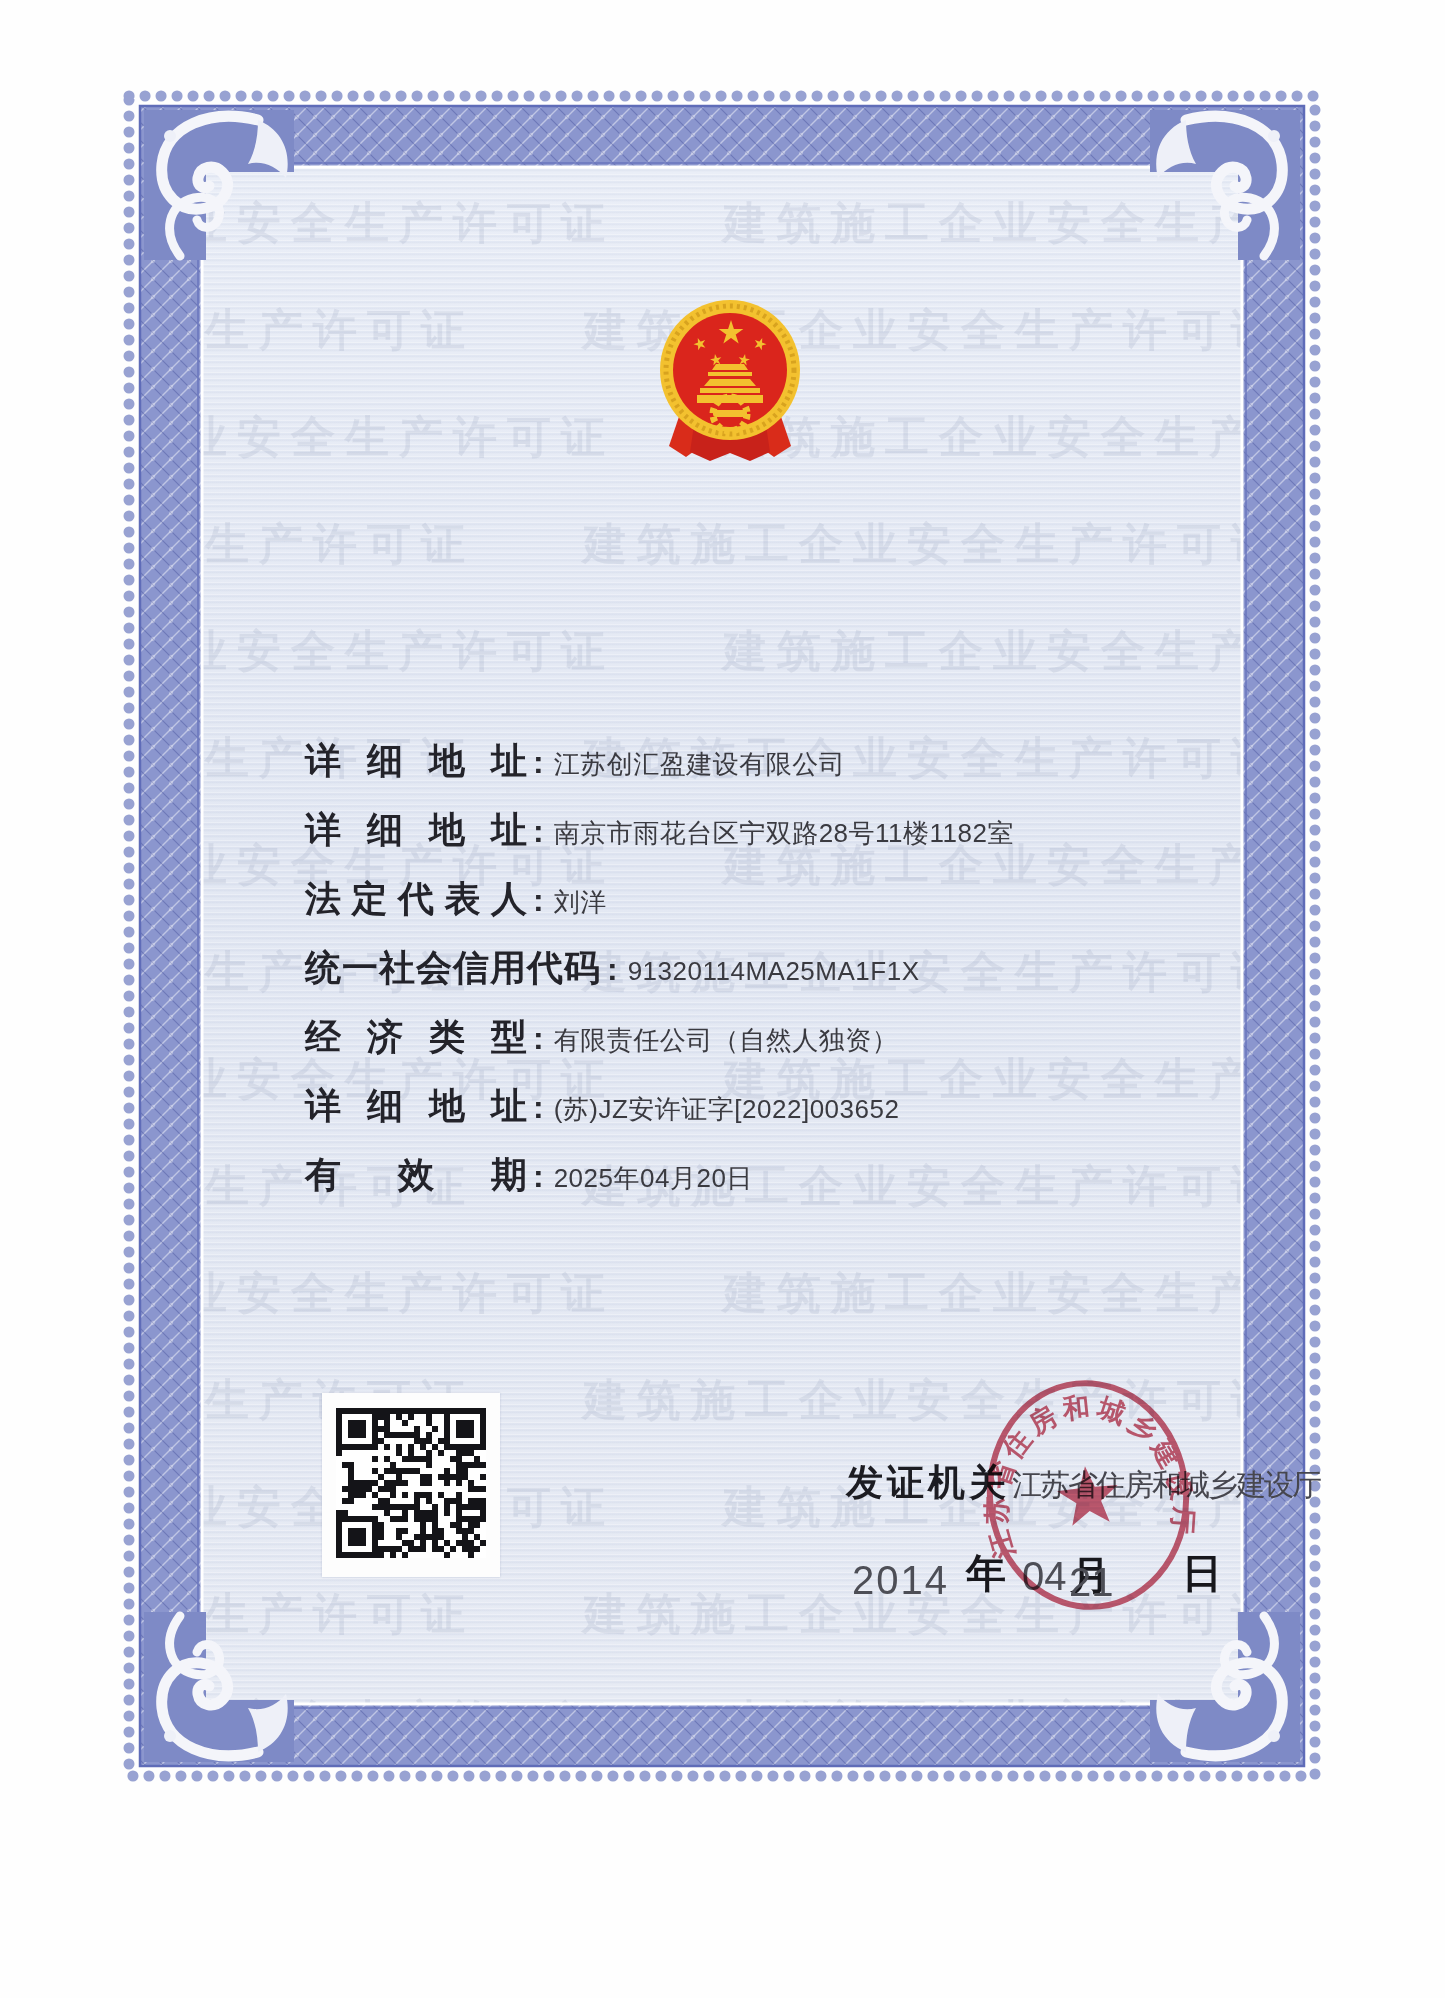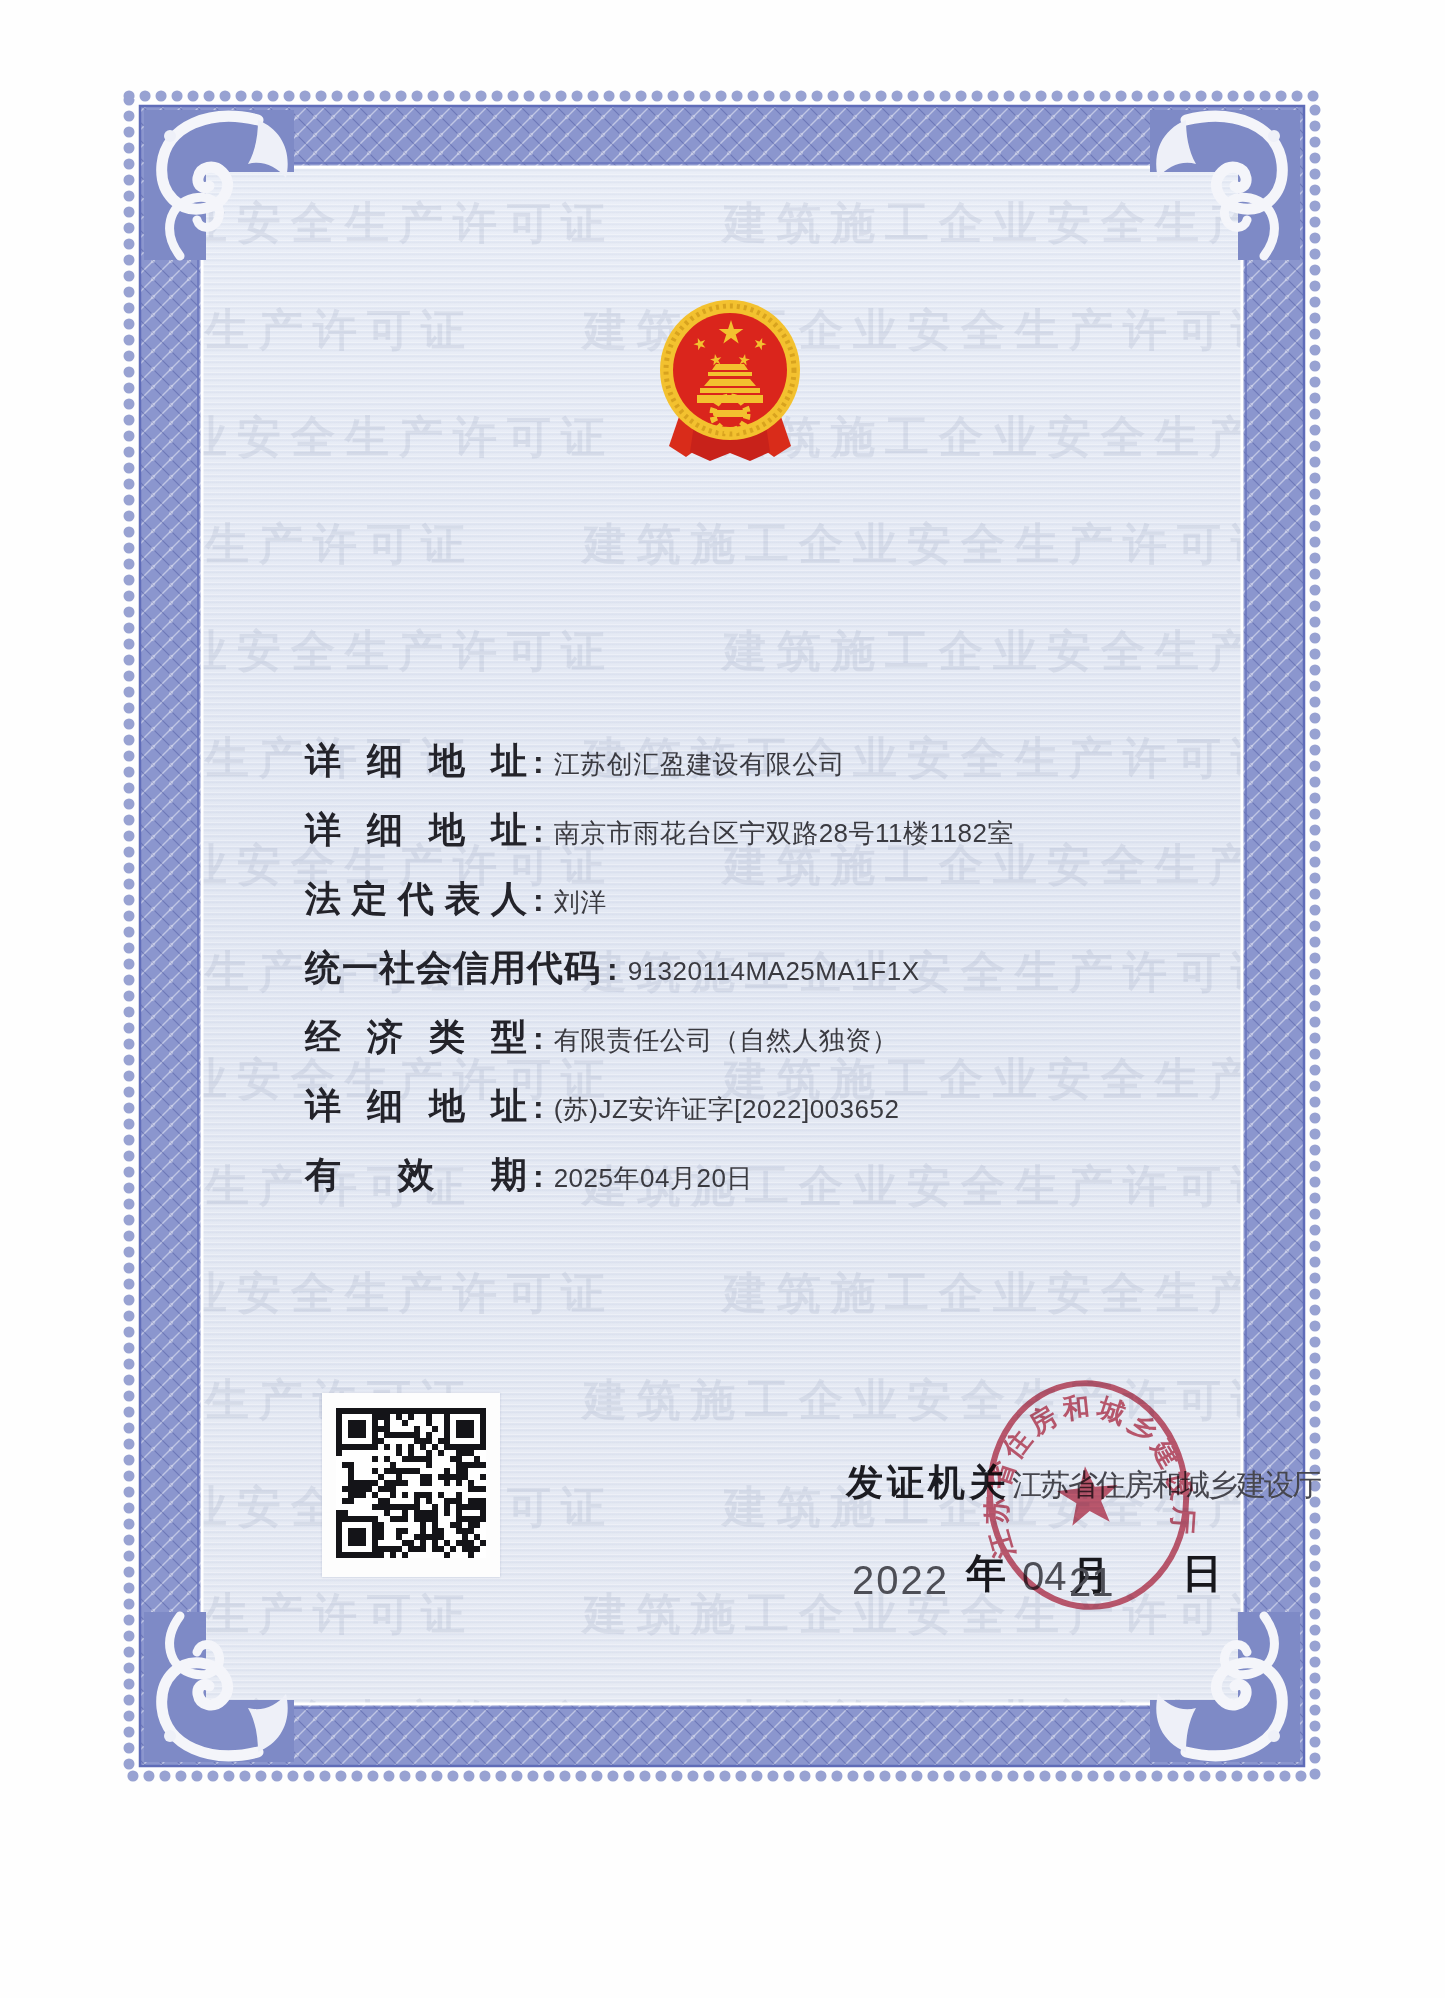--- a/index.html
+++ b/index.html
@@ -199,21 +199,21 @@
       <rect width="150" height="150" fill="#ffffff"></rect>
       <path id="qr-path" fill="#141418" d="M0 0h6v6h-6zM6 0h6v6h-6zM12 0h6v6h-6zM18 0h6v6h-6zM24 0h6v6h-6zM30 0h6v6h-6zM36 0h6v6h-6zM42 0h6v6h-6zM48 0h6v6h-6zM54 0h6v6h-6zM60 0h6v6h-6zM66 0h6v6h-6zM72 0h6v6h-6zM78 0h6v6h-6zM84 0h6v6h-6zM90 0h6v6h-6zM96 0h6v6h-6zM102 0h6v6h-6zM108 0h6v6h-6zM114 0h6v6h-6zM120 0h6v6h-6zM126 0h6v6h-6zM132 0h6v6h-6zM138 0h6v6h-6zM144 0h6v6h-6zM0 6h6v6h-6zM36 6h6v6h-6zM42 6h6v6h-6zM48 6h6v6h-6zM60 6h6v6h-6zM72 6h6v6h-6zM90 6h6v6h-6zM108 6h6v6h-6zM144 6h6v6h-6zM0 12h6v6h-6zM12 12h6v6h-6zM18 12h6v6h-6zM24 12h6v6h-6zM36 12h6v6h-6zM48 12h6v6h-6zM66 12h6v6h-6zM90 12h6v6h-6zM108 12h6v6h-6zM120 12h6v6h-6zM126 12h6v6h-6zM132 12h6v6h-6zM144 12h6v6h-6zM0 18h6v6h-6zM12 18h6v6h-6zM18 18h6v6h-6zM24 18h6v6h-6zM36 18h6v6h-6zM42 18h6v6h-6zM48 18h6v6h-6zM78 18h6v6h-6zM96 18h6v6h-6zM108 18h6v6h-6zM120 18h6v6h-6zM126 18h6v6h-6zM132 18h6v6h-6zM144 18h6v6h-6zM0 24h6v6h-6zM12 24h6v6h-6zM18 24h6v6h-6zM24 24h6v6h-6zM36 24h6v6h-6zM48 24h6v6h-6zM54 24h6v6h-6zM60 24h6v6h-6zM66 24h6v6h-6zM72 24h6v6h-6zM78 24h6v6h-6zM90 24h6v6h-6zM108 24h6v6h-6zM120 24h6v6h-6zM126 24h6v6h-6zM132 24h6v6h-6zM144 24h6v6h-6zM0 30h6v6h-6zM36 30h6v6h-6zM42 30h6v6h-6zM78 30h6v6h-6zM84 30h6v6h-6zM90 30h6v6h-6zM102 30h6v6h-6zM108 30h6v6h-6zM144 30h6v6h-6zM0 36h6v6h-6zM6 36h6v6h-6zM12 36h6v6h-6zM18 36h6v6h-6zM24 36h6v6h-6zM30 36h6v6h-6zM36 36h6v6h-6zM48 36h6v6h-6zM60 36h6v6h-6zM72 36h6v6h-6zM84 36h6v6h-6zM96 36h6v6h-6zM108 36h6v6h-6zM114 36h6v6h-6zM120 36h6v6h-6zM126 36h6v6h-6zM132 36h6v6h-6zM138 36h6v6h-6zM144 36h6v6h-6zM0 42h6v6h-6zM60 42h6v6h-6zM72 42h6v6h-6zM90 42h6v6h-6zM102 42h6v6h-6zM120 42h6v6h-6zM126 42h6v6h-6zM132 42h6v6h-6zM36 48h6v6h-6zM48 48h6v6h-6zM66 48h6v6h-6zM72 48h6v6h-6zM78 48h6v6h-6zM84 48h6v6h-6zM90 48h6v6h-6zM114 48h6v6h-6zM120 48h6v6h-6zM138 48h6v6h-6zM6 54h6v6h-6zM12 54h6v6h-6zM54 54h6v6h-6zM90 54h6v6h-6zM120 54h6v6h-6zM126 54h6v6h-6zM132 54h6v6h-6zM138 54h6v6h-6zM144 54h6v6h-6zM12 60h6v6h-6zM36 60h6v6h-6zM48 60h6v6h-6zM54 60h6v6h-6zM60 60h6v6h-6zM66 60h6v6h-6zM72 60h6v6h-6zM78 60h6v6h-6zM108 60h6v6h-6zM120 60h6v6h-6zM126 60h6v6h-6zM12 66h6v6h-6zM42 66h6v6h-6zM60 66h6v6h-6zM84 66h6v6h-6zM90 66h6v6h-6zM102 66h6v6h-6zM108 66h6v6h-6zM114 66h6v6h-6zM120 66h6v6h-6zM126 66h6v6h-6zM144 66h6v6h-6zM12 72h6v6h-6zM18 72h6v6h-6zM24 72h6v6h-6zM30 72h6v6h-6zM36 72h6v6h-6zM48 72h6v6h-6zM54 72h6v6h-6zM60 72h6v6h-6zM66 72h6v6h-6zM84 72h6v6h-6zM90 72h6v6h-6zM108 72h6v6h-6zM120 72h6v6h-6zM132 72h6v6h-6zM6 78h6v6h-6zM12 78h6v6h-6zM18 78h6v6h-6zM24 78h6v6h-6zM30 78h6v6h-6zM42 78h6v6h-6zM48 78h6v6h-6zM54 78h6v6h-6zM132 78h6v6h-6zM138 78h6v6h-6zM144 78h6v6h-6zM12 84h6v6h-6zM18 84h6v6h-6zM24 84h6v6h-6zM36 84h6v6h-6zM54 84h6v6h-6zM66 84h6v6h-6zM78 84h6v6h-6zM84 84h6v6h-6zM90 84h6v6h-6zM102 84h6v6h-6zM120 84h6v6h-6zM6 90h6v6h-6zM12 90h6v6h-6zM42 90h6v6h-6zM48 90h6v6h-6zM78 90h6v6h-6zM90 90h6v6h-6zM108 90h6v6h-6zM114 90h6v6h-6zM120 90h6v6h-6zM132 90h6v6h-6zM138 90h6v6h-6zM144 90h6v6h-6zM36 96h6v6h-6zM42 96h6v6h-6zM48 96h6v6h-6zM54 96h6v6h-6zM60 96h6v6h-6zM66 96h6v6h-6zM72 96h6v6h-6zM78 96h6v6h-6zM96 96h6v6h-6zM108 96h6v6h-6zM120 96h6v6h-6zM126 96h6v6h-6zM132 96h6v6h-6zM138 96h6v6h-6zM144 96h6v6h-6zM0 102h6v6h-6zM6 102h6v6h-6zM48 102h6v6h-6zM66 102h6v6h-6zM78 102h6v6h-6zM84 102h6v6h-6zM90 102h6v6h-6zM96 102h6v6h-6zM108 102h6v6h-6zM120 102h6v6h-6zM144 102h6v6h-6zM0 108h6v6h-6zM6 108h6v6h-6zM12 108h6v6h-6zM18 108h6v6h-6zM24 108h6v6h-6zM30 108h6v6h-6zM36 108h6v6h-6zM54 108h6v6h-6zM60 108h6v6h-6zM66 108h6v6h-6zM78 108h6v6h-6zM84 108h6v6h-6zM90 108h6v6h-6zM96 108h6v6h-6zM120 108h6v6h-6zM126 108h6v6h-6zM132 108h6v6h-6zM138 108h6v6h-6zM144 108h6v6h-6zM0 114h6v6h-6zM36 114h6v6h-6zM42 114h6v6h-6zM84 114h6v6h-6zM96 114h6v6h-6zM114 114h6v6h-6zM120 114h6v6h-6zM132 114h6v6h-6zM138 114h6v6h-6zM0 120h6v6h-6zM12 120h6v6h-6zM18 120h6v6h-6zM24 120h6v6h-6zM36 120h6v6h-6zM42 120h6v6h-6zM60 120h6v6h-6zM66 120h6v6h-6zM84 120h6v6h-6zM96 120h6v6h-6zM102 120h6v6h-6zM120 120h6v6h-6zM126 120h6v6h-6zM132 120h6v6h-6zM0 126h6v6h-6zM12 126h6v6h-6zM18 126h6v6h-6zM24 126h6v6h-6zM36 126h6v6h-6zM42 126h6v6h-6zM60 126h6v6h-6zM78 126h6v6h-6zM84 126h6v6h-6zM90 126h6v6h-6zM96 126h6v6h-6zM102 126h6v6h-6zM126 126h6v6h-6zM138 126h6v6h-6zM0 132h6v6h-6zM12 132h6v6h-6zM18 132h6v6h-6zM24 132h6v6h-6zM36 132h6v6h-6zM66 132h6v6h-6zM72 132h6v6h-6zM84 132h6v6h-6zM96 132h6v6h-6zM108 132h6v6h-6zM120 132h6v6h-6zM126 132h6v6h-6zM132 132h6v6h-6zM144 132h6v6h-6zM0 138h6v6h-6zM36 138h6v6h-6zM42 138h6v6h-6zM48 138h6v6h-6zM54 138h6v6h-6zM60 138h6v6h-6zM72 138h6v6h-6zM78 138h6v6h-6zM84 138h6v6h-6zM96 138h6v6h-6zM102 138h6v6h-6zM114 138h6v6h-6zM126 138h6v6h-6zM132 138h6v6h-6zM138 138h6v6h-6zM0 144h6v6h-6zM6 144h6v6h-6zM12 144h6v6h-6zM18 144h6v6h-6zM24 144h6v6h-6zM30 144h6v6h-6zM36 144h6v6h-6zM42 144h6v6h-6zM54 144h6v6h-6zM66 144h6v6h-6zM108 144h6v6h-6zM132 144h6v6h-6z"></path>
     </svg>
   </div>
 
   <div class="issuer-row">
     <span class="issuer-label">发证机关</span><span class="issuer-value">江苏省住房和城乡建设厅</span>
   </div>
 
   <div class="date-row">
-    <span class="d-num d-year">2022</span>
+    <span class="d-num d-year">2014</span>
     <span class="d-unit d-yunit">年</span>
     <span class="d-num d-month">04</span>
     <span class="d-unit d-munit">月</span>
     <span class="d-num d-day">21</span>
     <span class="d-unit d-dunit">日</span>
   </div>
 
   <svg class="seal" width="212" height="238" viewBox="0 0 212 238">
     <defs>
       <path id="sealArc" d="M 28 172 A 84 96 0 1 1 184 172" fill="none"></path>

